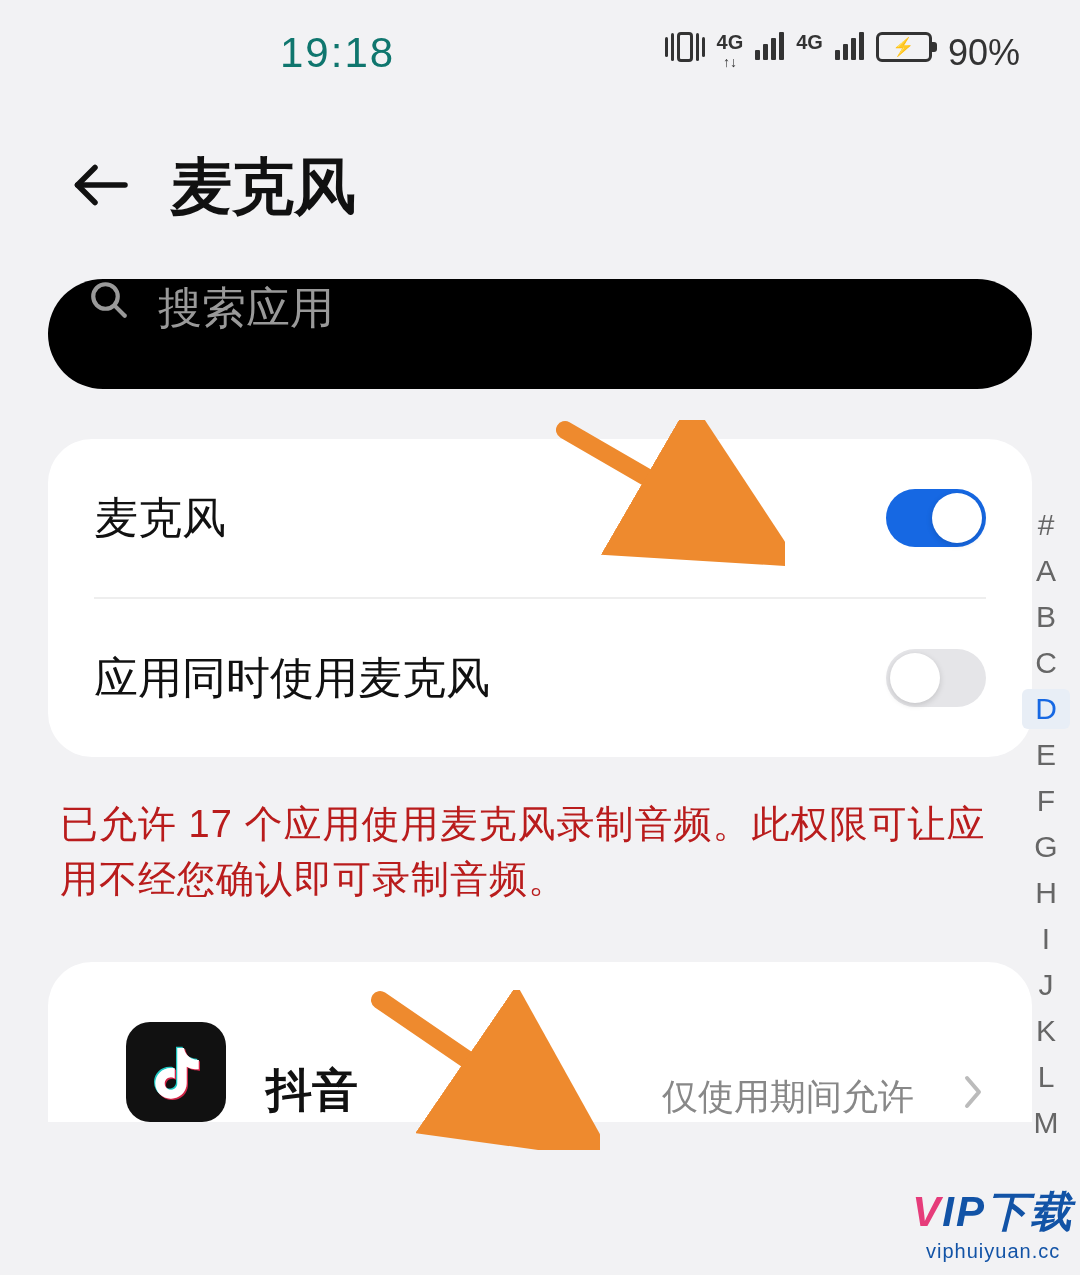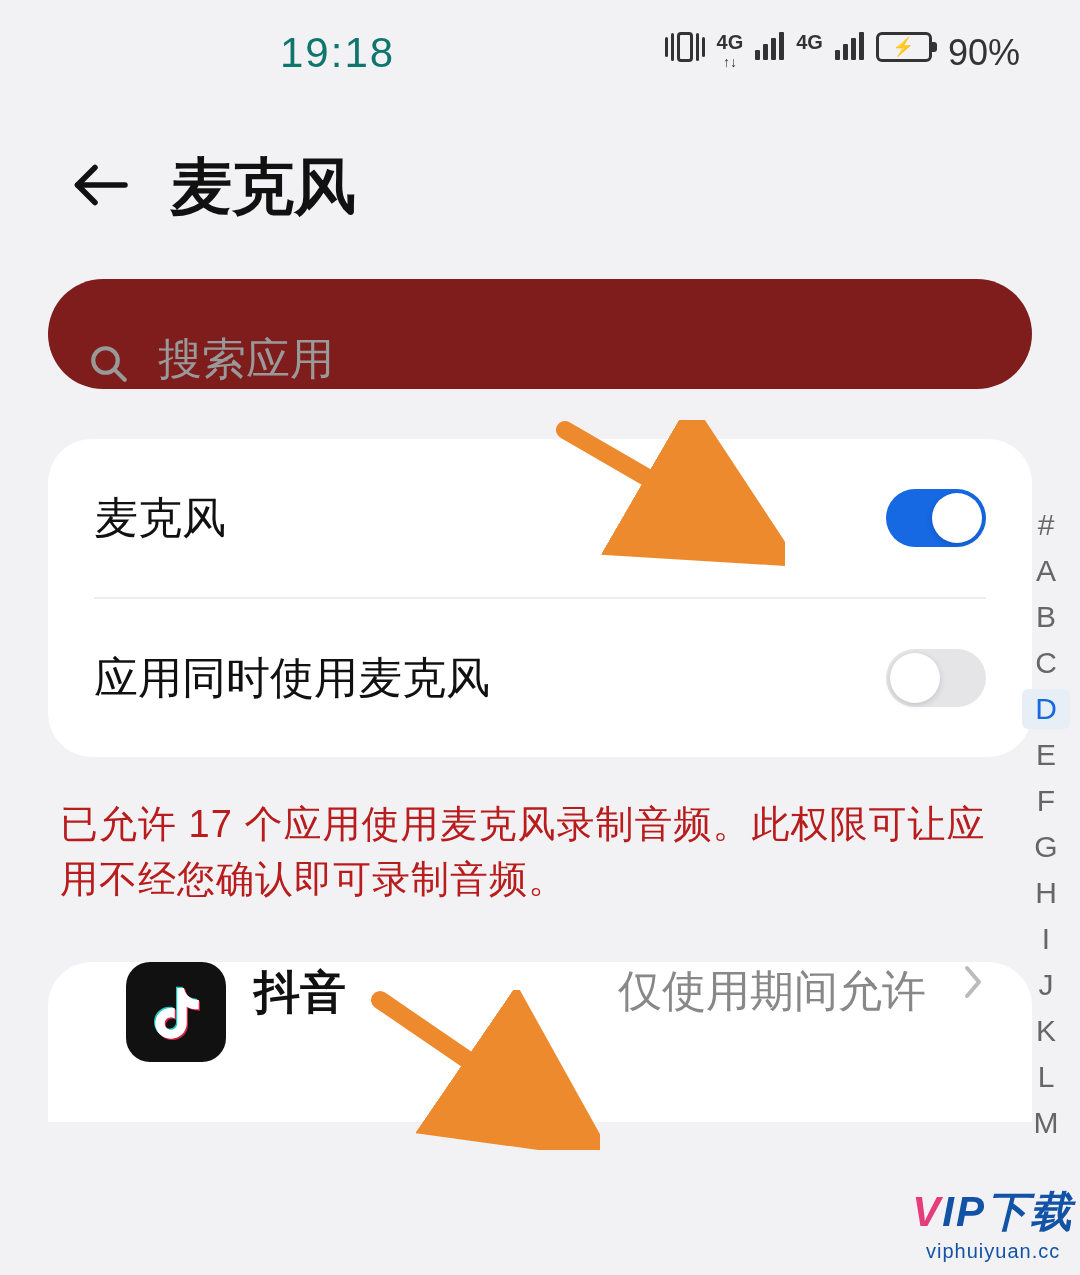--- a/index.html
+++ b/index.html
@@ -81,25 +81,25 @@
     .header-title {
       font-size: 62px;
       font-weight: 600;
       color: #111;
     }
     
     .search-wrap {
       margin: 0 48px;
     }
     .search-box {
-      background: #7f1d1d;
+      background: #000000;
       border-radius: 55px;
       height: 110px;
       display: flex;
-      align-items: flex-end;
+      align-items: flex-start;
       padding: 0 40px;
       gap: 28px;
     }
     .search-box .mag svg { width: 42px; height: 42px; }
     .search-ph {
       font-size: 44px;
       color: #999;
     }
     
     .card {
@@ -151,42 +151,42 @@
     }
     
     .app-card {
       margin: 55px 48px 0;
       background: #fff;
       border-radius: 44px 44px 0 0;
       padding: 0 46px;
     }
     .app-row {
       display: flex;
-      align-items: flex-start;
+      align-items: flex-end;
       height: 160px;
-      gap: 28px;
+      gap: 40px;
       padding-left: 32px;
     }
     .app-icon {
       width: 100px;
       height: 100px;
       border-radius: 24px;
       background: #111;
       display: flex;
       align-items: center;
       justify-content: center;
     }
     .app-name {
       font-size: 46px;
       font-weight: 600;
       color: #111;
       flex: 1;
     }
     .app-status {
-      font-size: 44px;
+      font-size: 36px;
       color: #888;
     }
     .chev {
       margin-left: 6px;
       color: #bbb;
       font-size: 44px;
     }
     
     .index-scroller {
       position: absolute;

